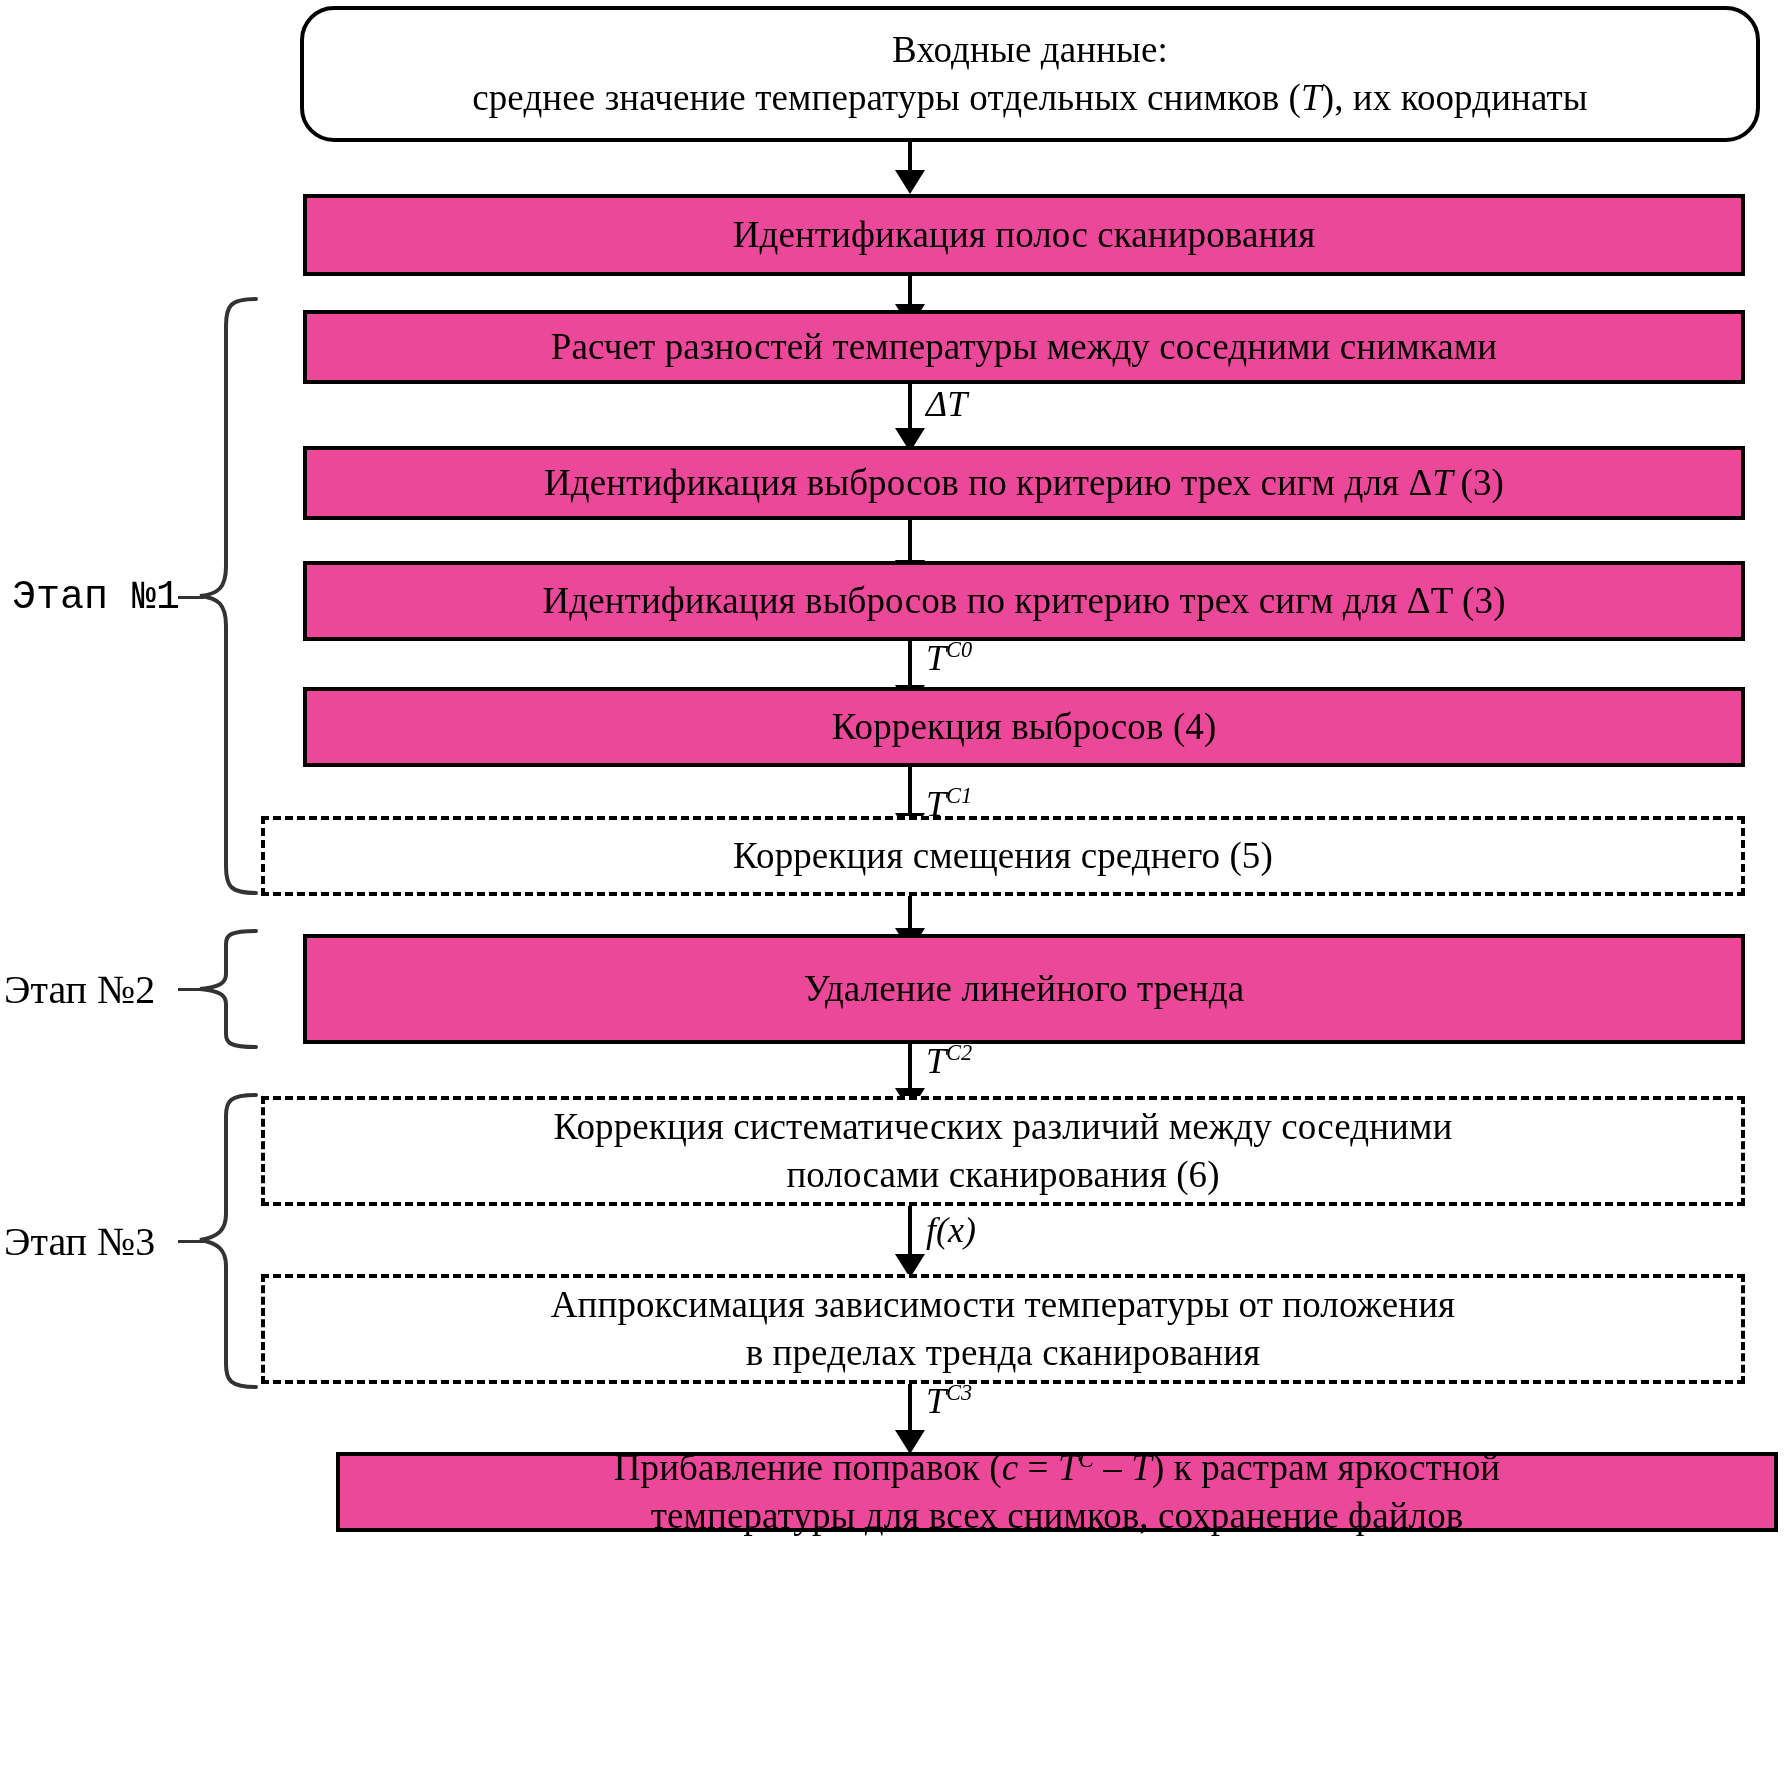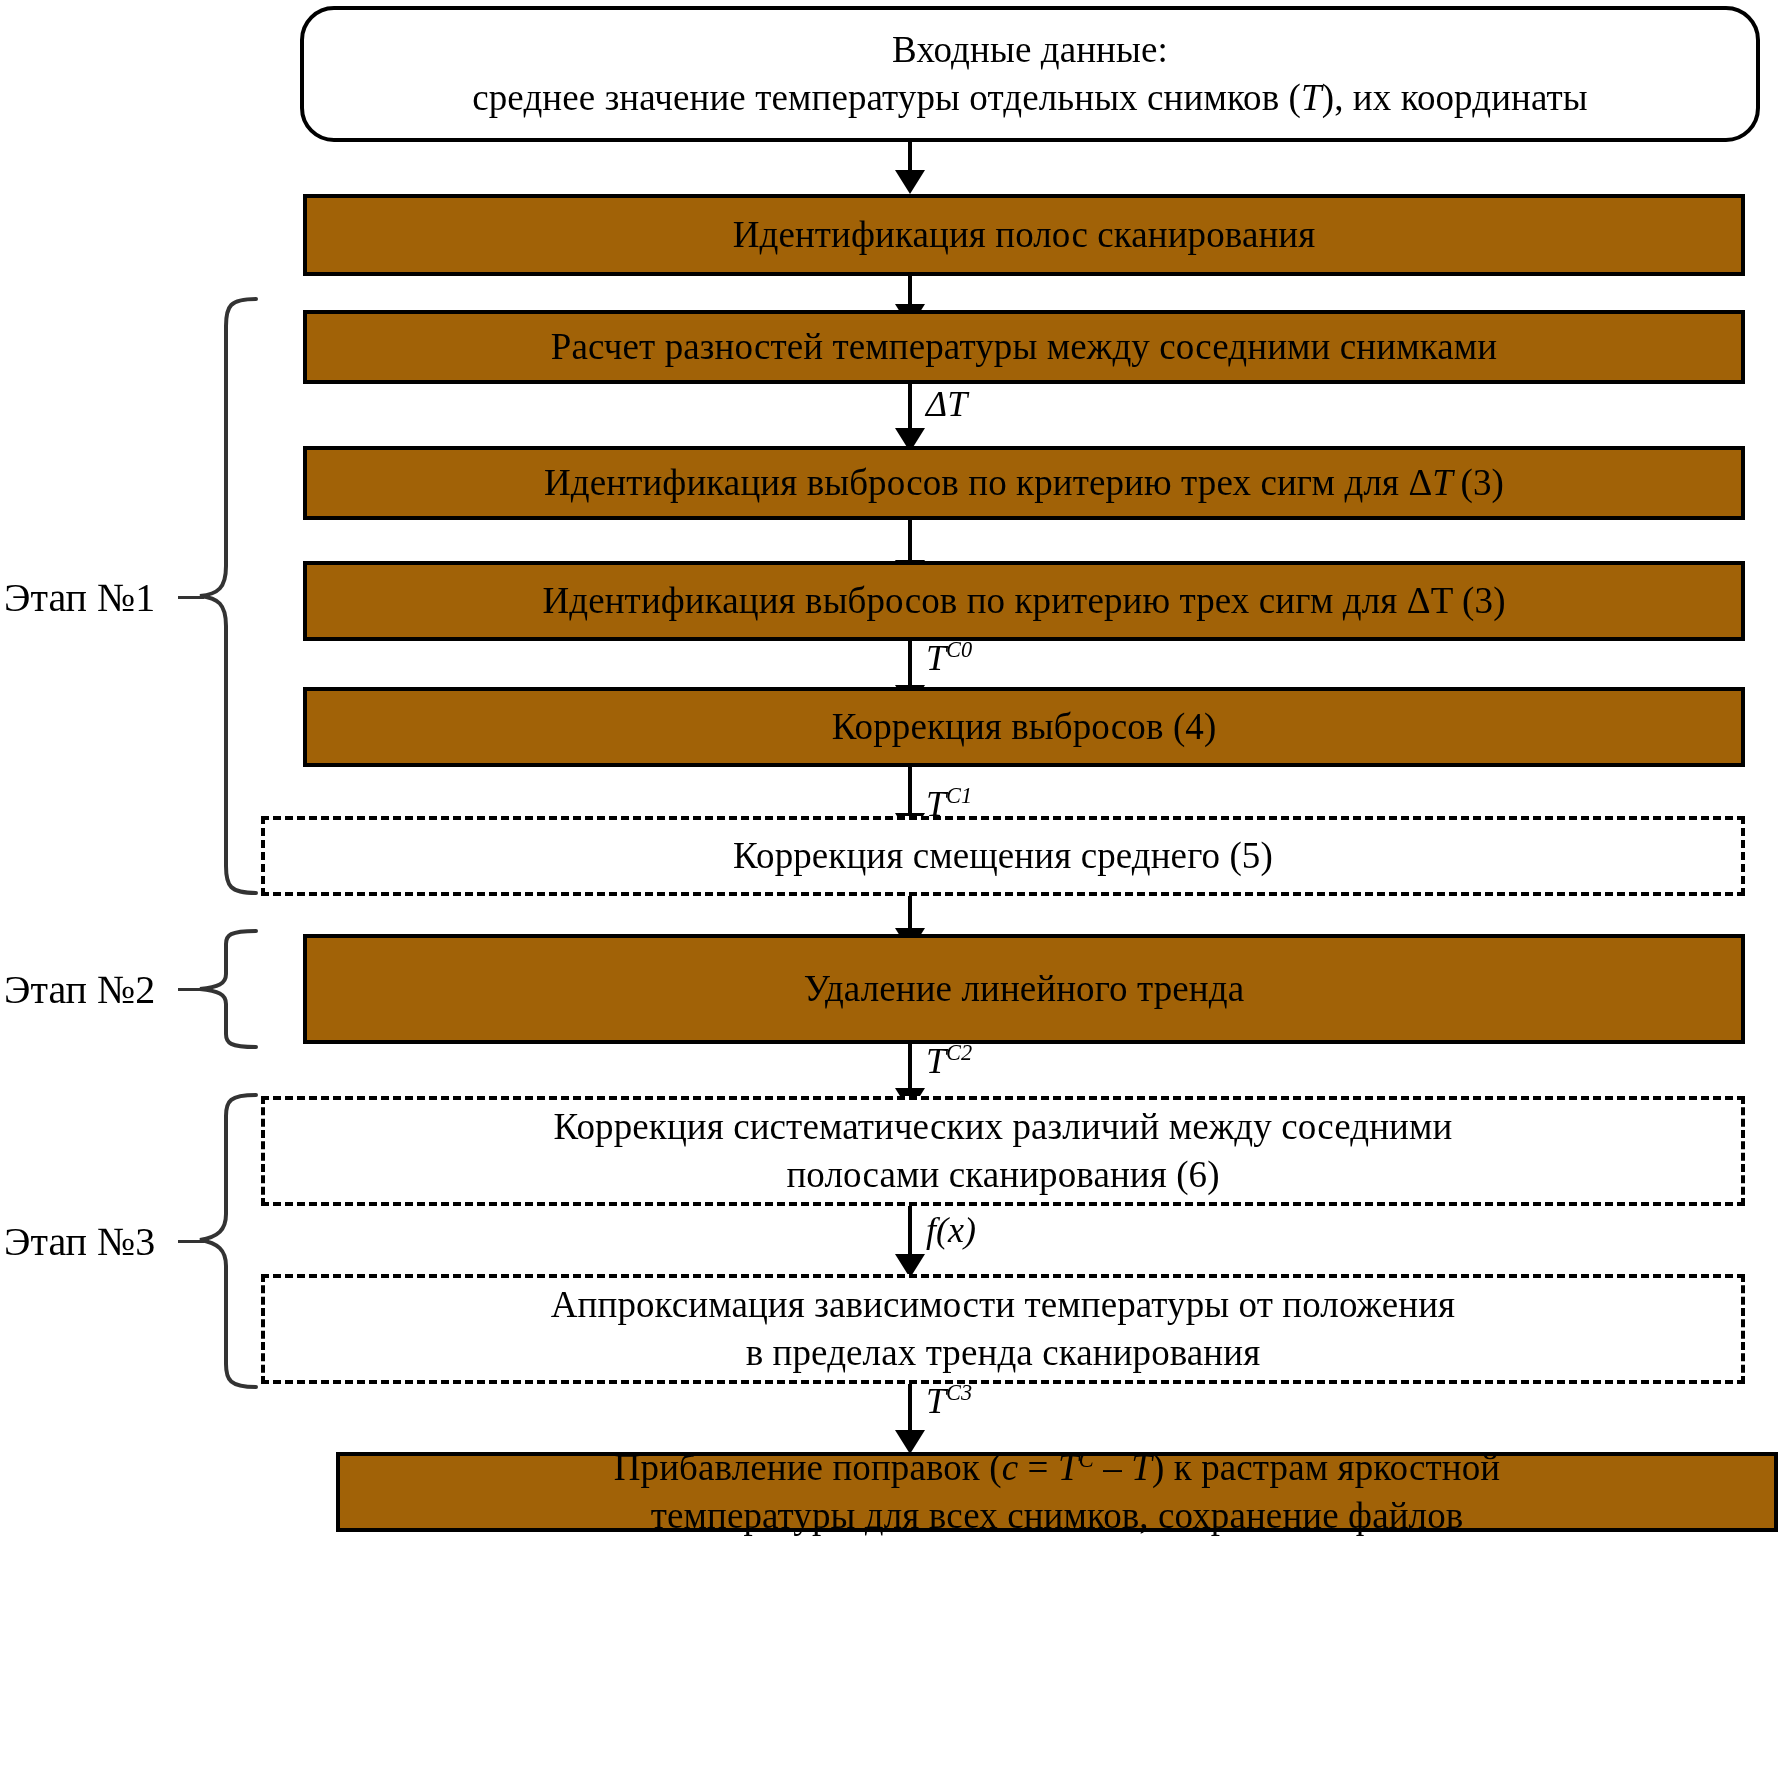--- a/index.html
+++ b/index.html
@@ -21,21 +21,21 @@
     align-items:center;
     justify-content:center;
     text-align:center;
     line-height:1.30;
     font-size:37px;
     letter-spacing:.1px;
     padding:0 18px;
   }
   .node .txt{display:block;width:100%;}
   .node.solid{
-    background:#a16207;
+    background:#ec4899;
     border:4px solid #000;
   }
   .node.dashed{
     background:#ffffff;
     border:4px dashed #000;
   }
   .node.rounded{
     background:#ffffff;
     border:4px solid #000;
     border-radius:34px;
@@ -203,21 +203,21 @@
       Прибавление поправок (<i class="v">c</i> = <i class="v">T</i><sup style="font-size:.62em;"><i class="v">C</i></sup> – <i class="v">T</i>) к растрам яркостной<br>
       <span>температуры для всех снимков, сохранение файлов</span>
     </span>
   </div>
 
   <div class="brace" style="left:196px;top:296px;">
     <svg width="62" height="600" viewBox="0 0 62 600" fill="none" xmlns="http://www.w3.org/2000/svg">
       <path d="M60 3 C 34 3 30 10 30 30 L30 270 C30 292 22 298 4 300 C22 302 30 308 30 330 L30 570 C30 590 34 597 60 597" stroke="#333" stroke-width="4" fill="none" stroke-linecap="round"></path>
     </svg>
   </div>
-  <div class="stage-label" style="left:4px;top:578px;">
+  <div class="stage-label" style="left:12px;top:578px;font-family:Liberation Mono, monospace;">
     <span>Этап №1</span>
   </div>
   <div style="position:absolute;left:178px;top:596px;width:26px;height:3px;background:#333;"></div>
 
   <div class="brace" style="left:196px;top:928px;">
     <svg width="62" height="122" viewBox="0 0 62 122" fill="none" xmlns="http://www.w3.org/2000/svg">
       <path d="M60 3 C 34 3 30 7 30 16 L30 46 C30 56 22 59 4 61 C22 63 30 66 30 76 L30 106 C30 115 34 119 60 119" stroke="#333" stroke-width="4" fill="none" stroke-linecap="round"></path>
     </svg>
   </div>
   <div class="stage-label" style="left:4px;top:970px;">

